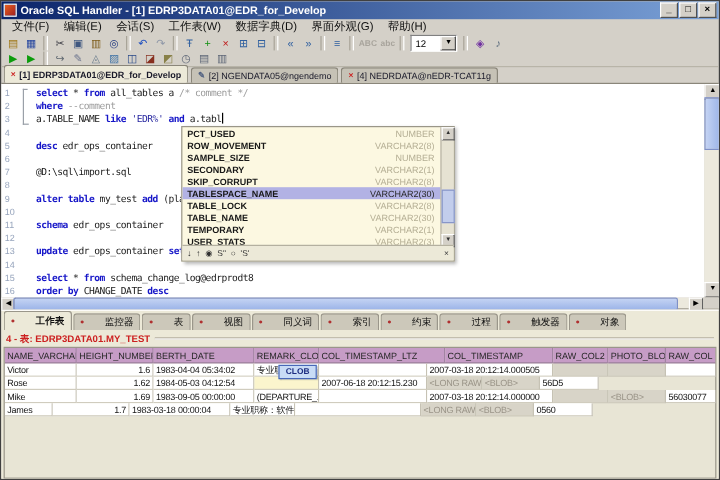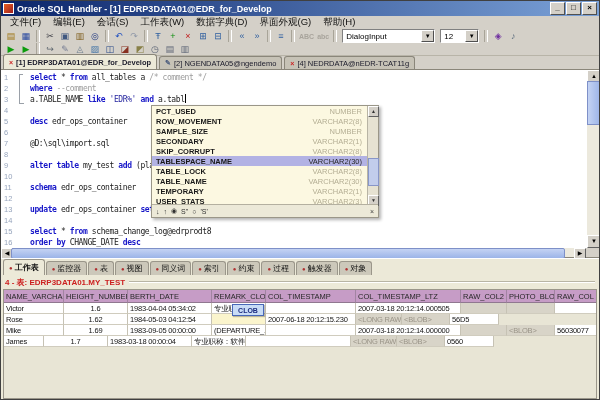--- a/index.html
+++ b/index.html
@@ -68,34 +68,34 @@
 
   
   .hscroll{left:0;top:247px;right:0;height:10px;background:#ece9dd;border-bottom:1px solid #8a867a;}
   .hscroll .sarr{position:absolute;top:0;width:10px;height:9px;background:var(--chrome);border:1px solid;border-color:#fff #606060 #606060 #fff;font-size:6px;text-align:center;line-height:8px;}
   .hthumb{position:absolute;left:10px;top:0;width:552px;height:9px;background:linear-gradient(180deg,#c4d3f3,var(--scroll_thumb));border:1px solid #7e90c8;border-radius:2px;}
   .hcorner{position:absolute;right:0;top:0;width:13px;height:9px;background:var(--chrome);}
 
   
   .bottom{left:0;top:257px;right:0;height:143px;background:var(--panel);border-top:1px solid #fff;}
   .btabs{position:absolute;left:2px;top:1px;right:0;height:15px;display:flex;align-items:flex-end;}
-  .btab{height:13px;display:flex;align-items:center;gap:2px;padding:0 5px;margin-right:1px;font-size:8px;color:#101010;background:#ccc8ba;border:1px solid #9a968a;border-bottom:none;border-radius:3px 3px 0 0;white-space:nowrap;}
+  .btab{height:13px;display:flex;align-items:center;gap:17px;padding:0 5px;margin-right:1px;font-size:8px;color:#101010;background:#ccc8ba;border:1px solid #9a968a;border-bottom:none;border-radius:3px 3px 0 0;white-space:nowrap;}
   .btab.active{height:15px;background:var(--panel);font-weight:bold;}
   .bullet{color:#b03030;font-size:6px;}
   .caption{position:absolute;left:4px;top:17px;right:4px;height:12px;display:flex;align-items:center;font-size:8px;font-weight:bold;color:var(--caption_red);white-space:nowrap;}
   .caption .rule{flex:1;height:1px;background:#b8b4a4;margin-left:4px;border-bottom:1px solid #fff;}
 
   
   .grid{position:absolute;left:2px;top:30px;right:2px;height:108px;background:#e8e5d5;border:1px solid #9a968a;overflow:hidden;}
   .grow{display:flex;}
   .gcell{flex:none;overflow:hidden;white-space:nowrap;padding:0 2px;box-sizing:border-box;}
   .ghead .gcell{height:13px;line-height:13px;background:var(--grid_header_bg);border-right:1px solid #a284a2;border-bottom:1px solid #907890;font-size:7.5px;color:#282828;display:flex;align-items:center;}
   .gbody .gcell{height:11px;line-height:11px;background:#fff;border-right:1px solid #c6c2b4;border-bottom:1px solid #d0ccbe;font-size:7.5px;letter-spacing:-0.2px;color:#141414;}
   .gbody .gcell.gray{background:var(--grid_gray_cell);color:#9a9488;}
-  .gbody .gcell.num{text-align:center;}
+  .gbody .gcell.num{text-align:right;}
   .gbody .gcell.hl{background:var(--highlight_cell);}
   .clob-chip{left:231px;top:303px;width:32px;height:12px;background:var(--clob_chip_bg);border:1px solid var(--clob_chip_border);font-size:7px;font-weight:bold;color:#1c2c80;text-align:center;line-height:11px;z-index:5;box-shadow:1px 1px 1px rgba(0,0,0,.25);}
 </style>
 </head>
 <body>
 
 <div class="win">
 
   <div class="abs titlebar">
     <span class="appicon"></span>
@@ -138,24 +138,20 @@
         <span class="tsep"></span>
         <span class="tbtn" style="color: rgb(48, 96, 160);">«</span>
         <span class="tbtn" style="color: rgb(48, 96, 160);">»</span>
         <span class="tsep"></span>
         <span class="tbtn" style="color: rgb(48, 96, 160);">≡</span>
         <span class="tsep"></span>
         <span class="tbtn txt" style="color: rgb(168, 164, 156);">ABC</span>
         <span class="tbtn txt" style="color: rgb(168, 164, 156);">abc</span>
         <span class="tsep"></span>
       </span>
-    <span class="combo font">
-      <span>DialogInput</span>
-      <span class="arr">▼</span>
-    </span>
     <span class="combo size">
       <span>12</span>
       <span class="arr">▼</span>
     </span>
     <span class="tsep"></span>
     <span id="tb-right" style="display:flex;align-items:center;gap:1px;">
         <span class="tbtn" style="color: rgb(112, 48, 160);">◈</span>
         <span class="tbtn" style="color: rgb(96, 112, 128);">♪</span>
       </span>
   </div>
@@ -337,25 +333,25 @@
           </span>
           <span class="gcell" style="width: 64px;">
             <span>HEIGHT_NUMBER</span>
           </span>
           <span class="gcell" style="width: 84px;">
             <span>BERTH_DATE</span>
           </span>
           <span class="gcell" style="width: 54px;">
             <span>REMARK_CLOB</span>
           </span>
+          <span class="gcell" style="width: 105px;">
+            <span>COL_TIMESTAMP_LTZ</span>
+          </span>
           <span class="gcell" style="width: 90px;">
             <span>COL_TIMESTAMP</span>
-          </span>
-          <span class="gcell" style="width: 105px;">
-            <span>COL_TIMESTAMP_LTZ</span>
           </span>
           <span class="gcell" style="width: 46px;">
             <span>RAW_COL2</span>
           </span>
           <span class="gcell" style="width: 48px;">
             <span>PHOTO_BLOB</span>
           </span>
           <span class="gcell" style="width: 49px;">
             <span>RAW_COL</span>
           </span>

